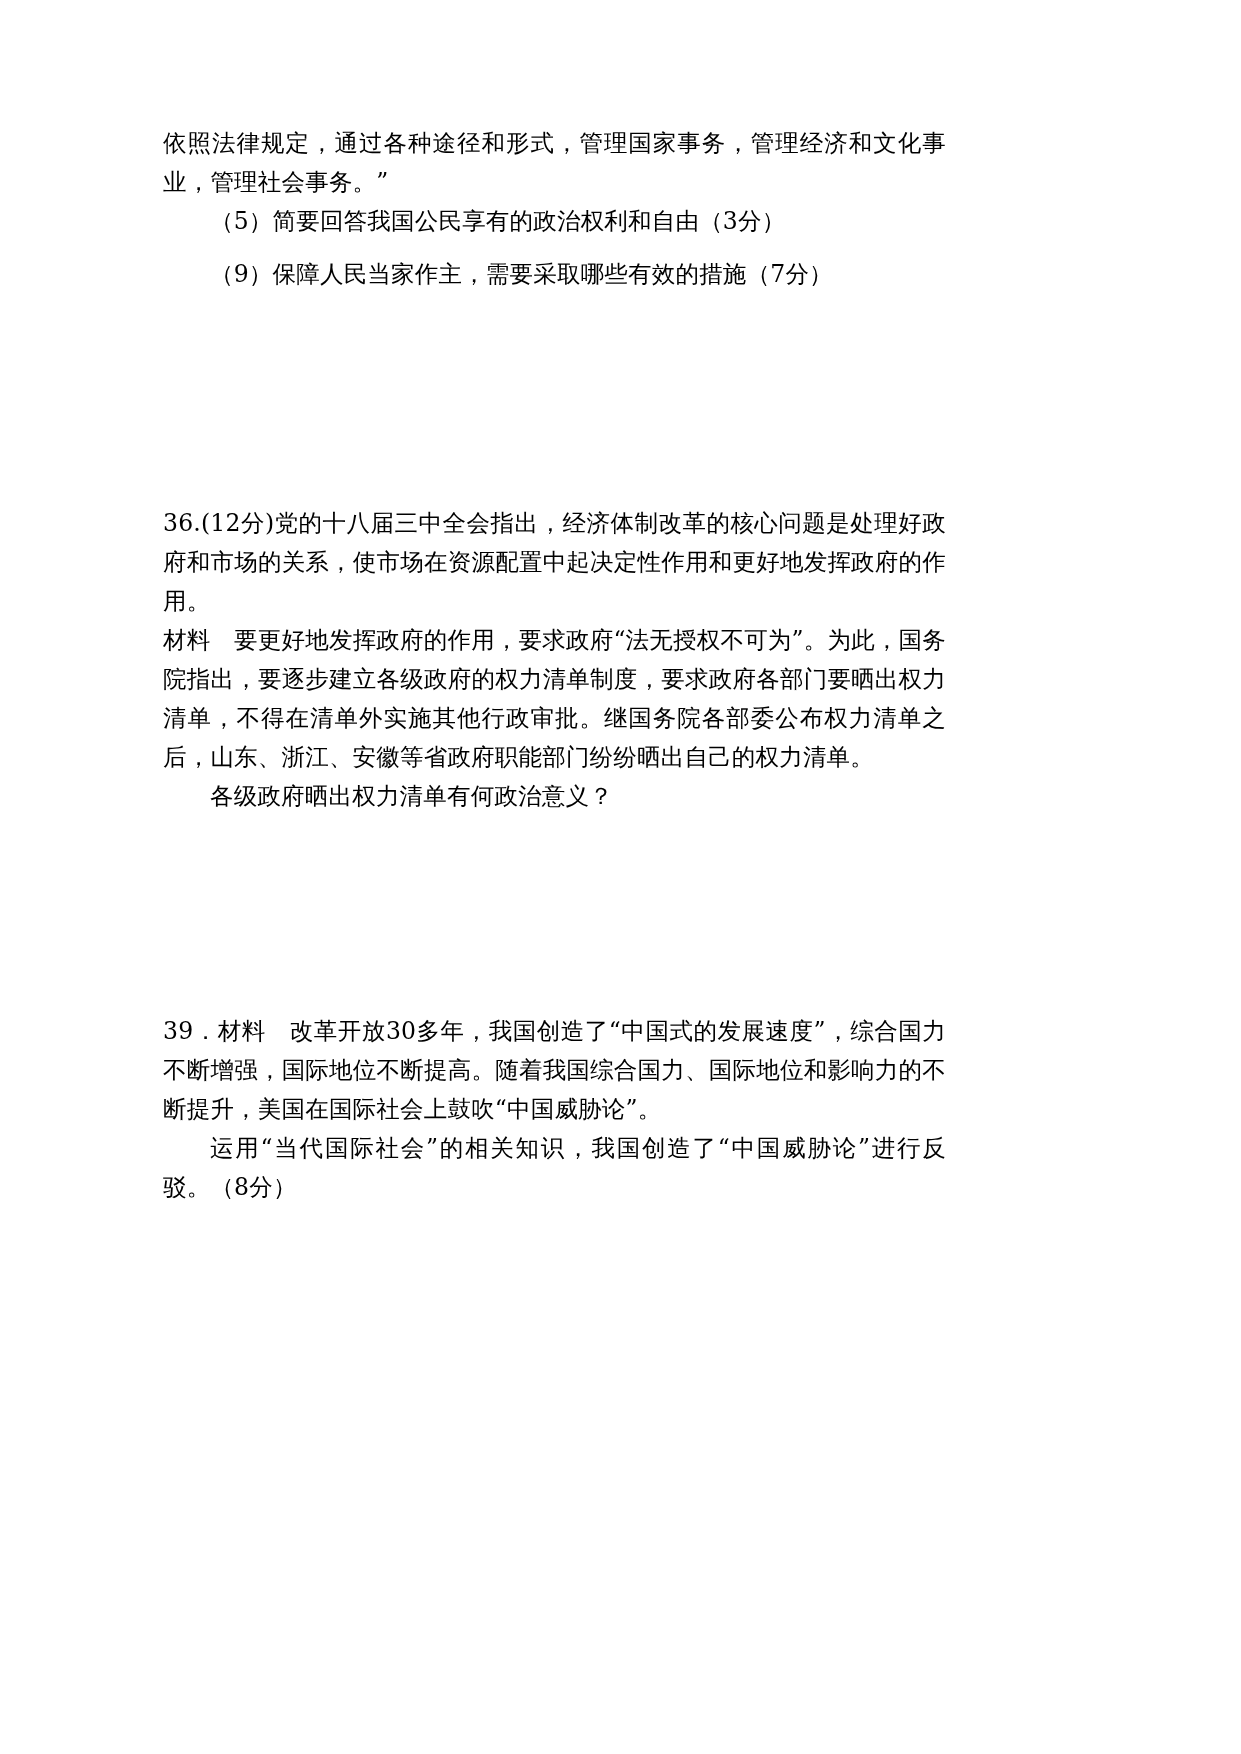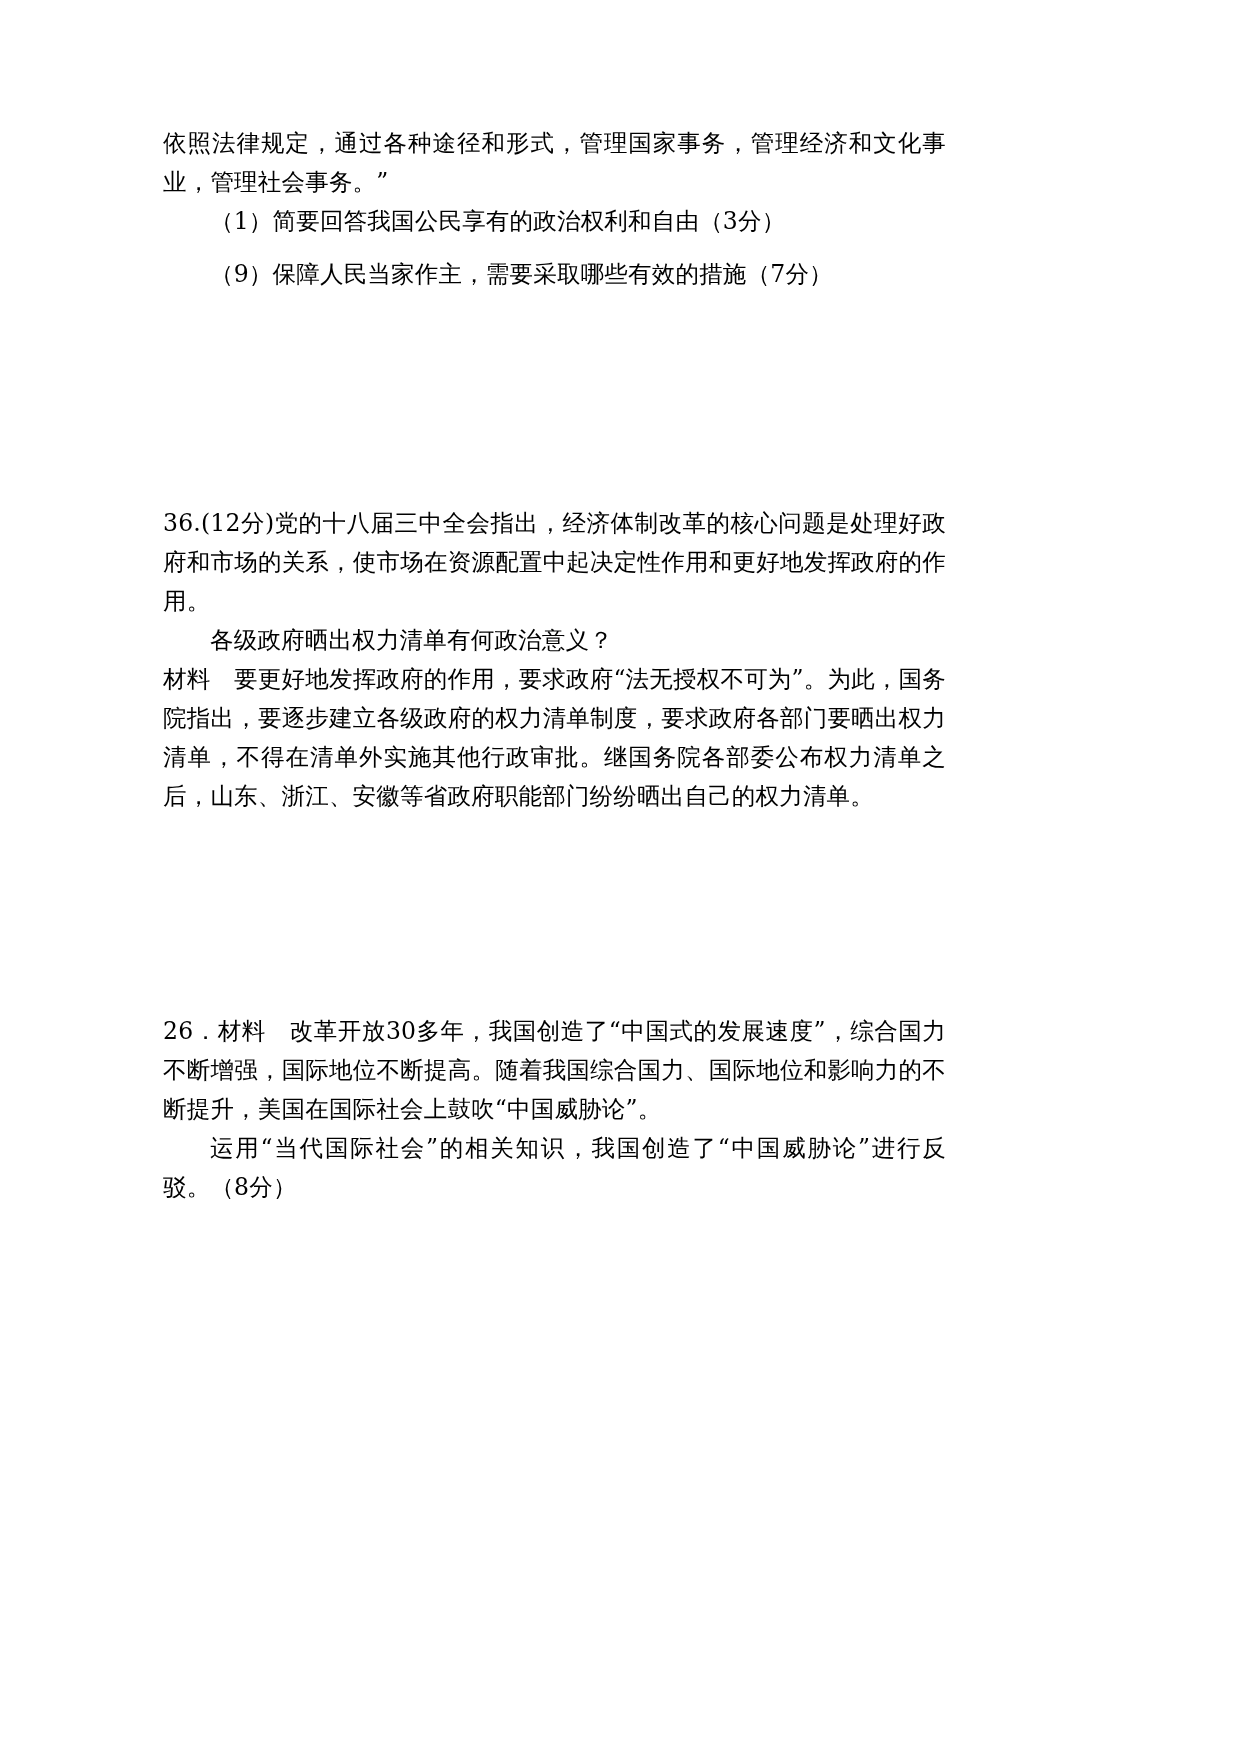--- a/index.html
+++ b/index.html
@@ -41,36 +41,36 @@
   .block { margin: 0; }
 </style>
 </head>
 <body>
 
 <div class="page">
   <div class="content">
 
     <p class="para block">依照法律规定，通过各种途径和形式，管理国家事务，管理经济和文化事业，管理社会事务。”</p>
 
-    <p class="para block indent">（1）简要回答我国公民享有的政治权利和自由（3分）</p>
+    <p class="para block indent">（5）简要回答我国公民享有的政治权利和自由（3分）</p>
 
     <div class="gap-sm"></div>
 
     <p class="para block indent">（9）保障人民当家作主，需要采取哪些有效的措施（7分）</p>
 
     <div class="gap-lg"></div>
 
     <p class="para block">36.(12分)党的十八届三中全会指出，经济体制改革的核心问题是处理好政府和市场的关系，使市场在资源配置中起决定性作用和更好地发挥政府的作用。</p>
 
+    <p class="para block">材料　要更好地发挥政府的作用，要求政府“法无授权不可为”。为此，国务院指出，要逐步建立各级政府的权力清单制度，要求政府各部门要晒出权力清单，不得在清单外实施其他行政审批。继国务院各部委公布权力清单之后，山东、浙江、安徽等省政府职能部门纷纷晒出自己的权力清单。</p>
+
     <p class="para block indent">各级政府晒出权力清单有何政治意义？</p>
-
-    <p class="para block">材料　要更好地发挥政府的作用，要求政府“法无授权不可为”。为此，国务院指出，要逐步建立各级政府的权力清单制度，要求政府各部门要晒出权力清单，不得在清单外实施其他行政审批。继国务院各部委公布权力清单之后，山东、浙江、安徽等省政府职能部门纷纷晒出自己的权力清单。</p>
 
     <div class="gap-xl"></div>
 
-    <p class="para block">26．材料　改革开放30多年，我国创造了“中国式的发展速度”，综合国力不断增强，国际地位不断提高。随着我国综合国力、国际地位和影响力的不断提升，美国在国际社会上鼓吹“中国威胁论”。</p>
+    <p class="para block">39．材料　改革开放30多年，我国创造了“中国式的发展速度”，综合国力不断增强，国际地位不断提高。随着我国综合国力、国际地位和影响力的不断提升，美国在国际社会上鼓吹“中国威胁论”。</p>
 
     <p class="para block indent">运用“当代国际社会”的相关知识，我国创造了“中国威胁论”进行反驳。（8分）</p>
 
     <div class="gap-lg"></div>
 
   </div>
 </div>
 
 </body></html>

